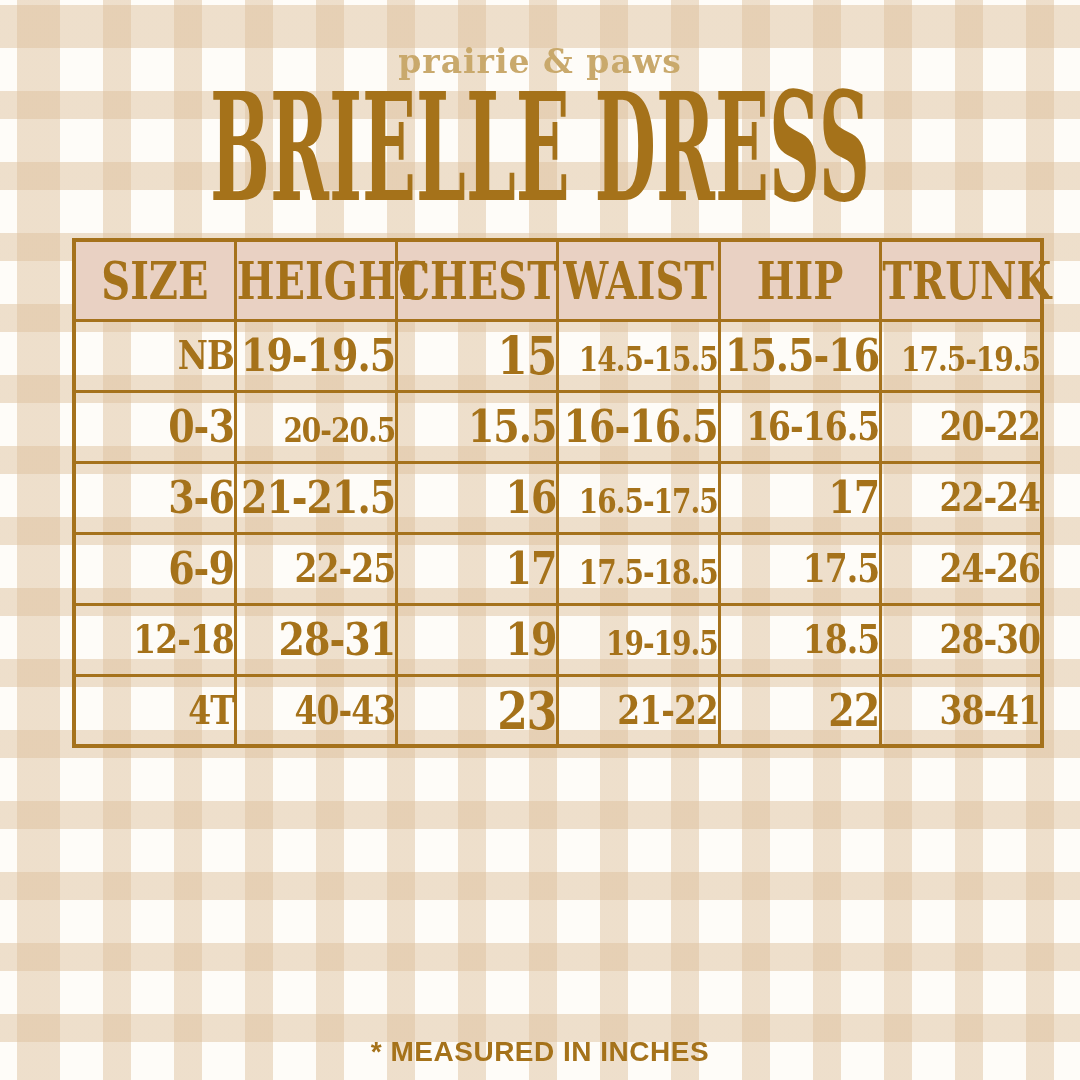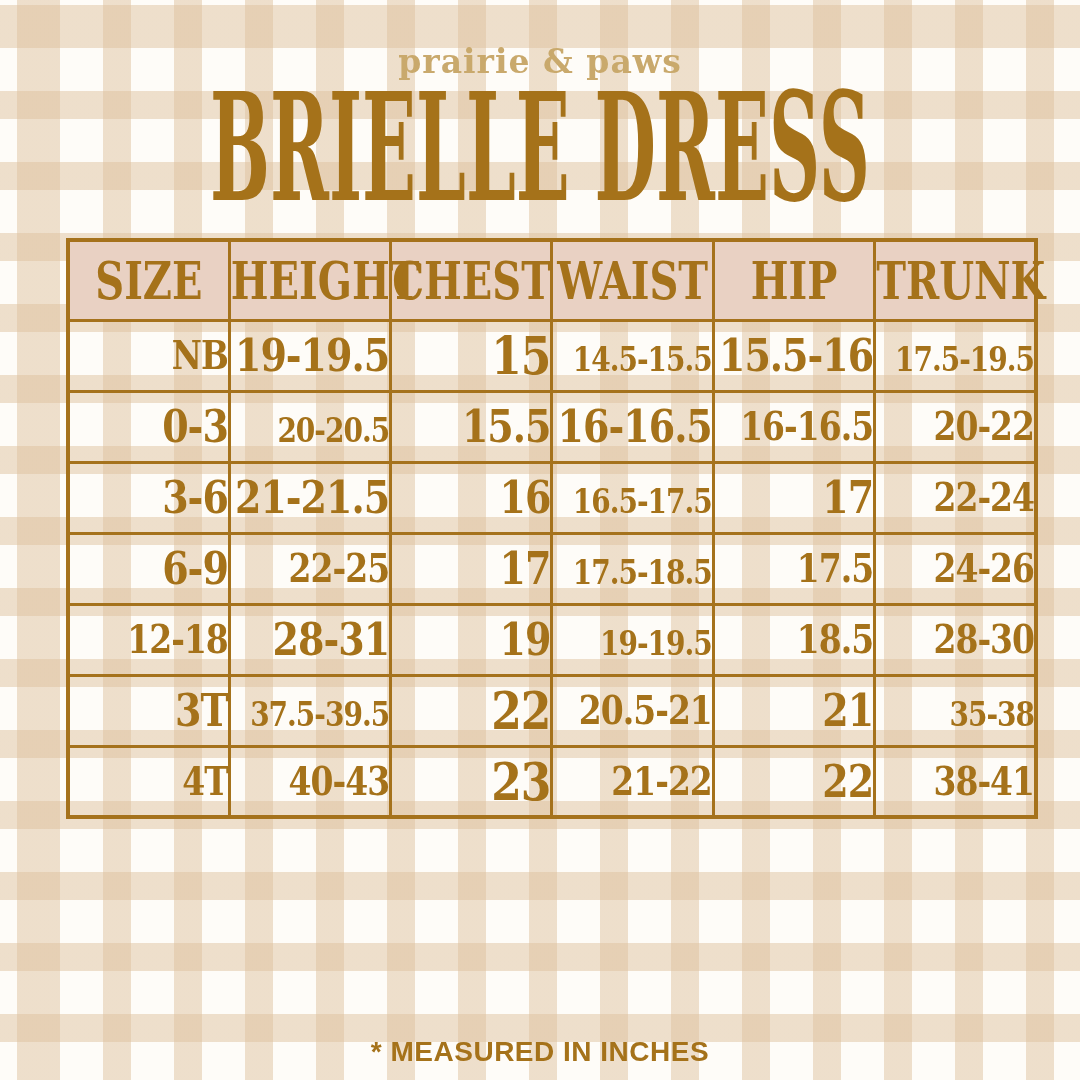--- a/index.html
+++ b/index.html
@@ -15,21 +15,21 @@
     font-family:"DejaVu Serif", serif;
   }
   .brand{
     position:absolute; top:42px; left:0; width:100%;
     text-align:center;
     font-weight:bold; font-size:33px; letter-spacing:1px;
     color:#c9a96c;
   }
   .title-svg{ position:absolute; top:86px; left:0; }
   .size-table{
-    position:absolute; top:238px; left:66px;
+    position:absolute; top:238px; left:72px;
     width:972px;
     border-collapse:collapse;
     table-layout:fixed;
   }
   .size-table, .size-table th, .size-table td{
     border:3px solid #a5721c;
   }
   .size-table{ border-width:4px; }
   .size-table thead tr{ height:80px; }
   .size-table tbody tr{ height:71px; }
@@ -119,28 +119,20 @@
         </tr>
         <tr>
           <td><span class="num sz-md">12-18</span></td>
           <td><span class="num sz-lg">28-31</span></td>
           <td><span class="num sz-lg">19</span></td>
           <td><span class="num sz-sm">19-19.5</span></td>
           <td><span class="num sz-md">18.5</span></td>
           <td><span class="num sz-md">28-30</span></td>
         </tr>
         <tr>
-          <td><span class="num sz-lg">3T</span></td>
-          <td><span class="num sz-sm">37.5-39.5</span></td>
-          <td><span class="num sz-xl">22</span></td>
-          <td><span class="num sz-md">20.5-21</span></td>
-          <td><span class="num sz-lg">21</span></td>
-          <td><span class="num sz-sm">35-38</span></td>
-        </tr>
-        <tr>
           <td><span class="num sz-md">4T</span></td>
           <td><span class="num sz-md">40-43</span></td>
           <td><span class="num sz-xl">23</span></td>
           <td><span class="num sz-md">21-22</span></td>
           <td><span class="num sz-lg">22</span></td>
           <td><span class="num sz-md">38-41</span></td>
         </tr>
       </tbody>
   </table>
 

